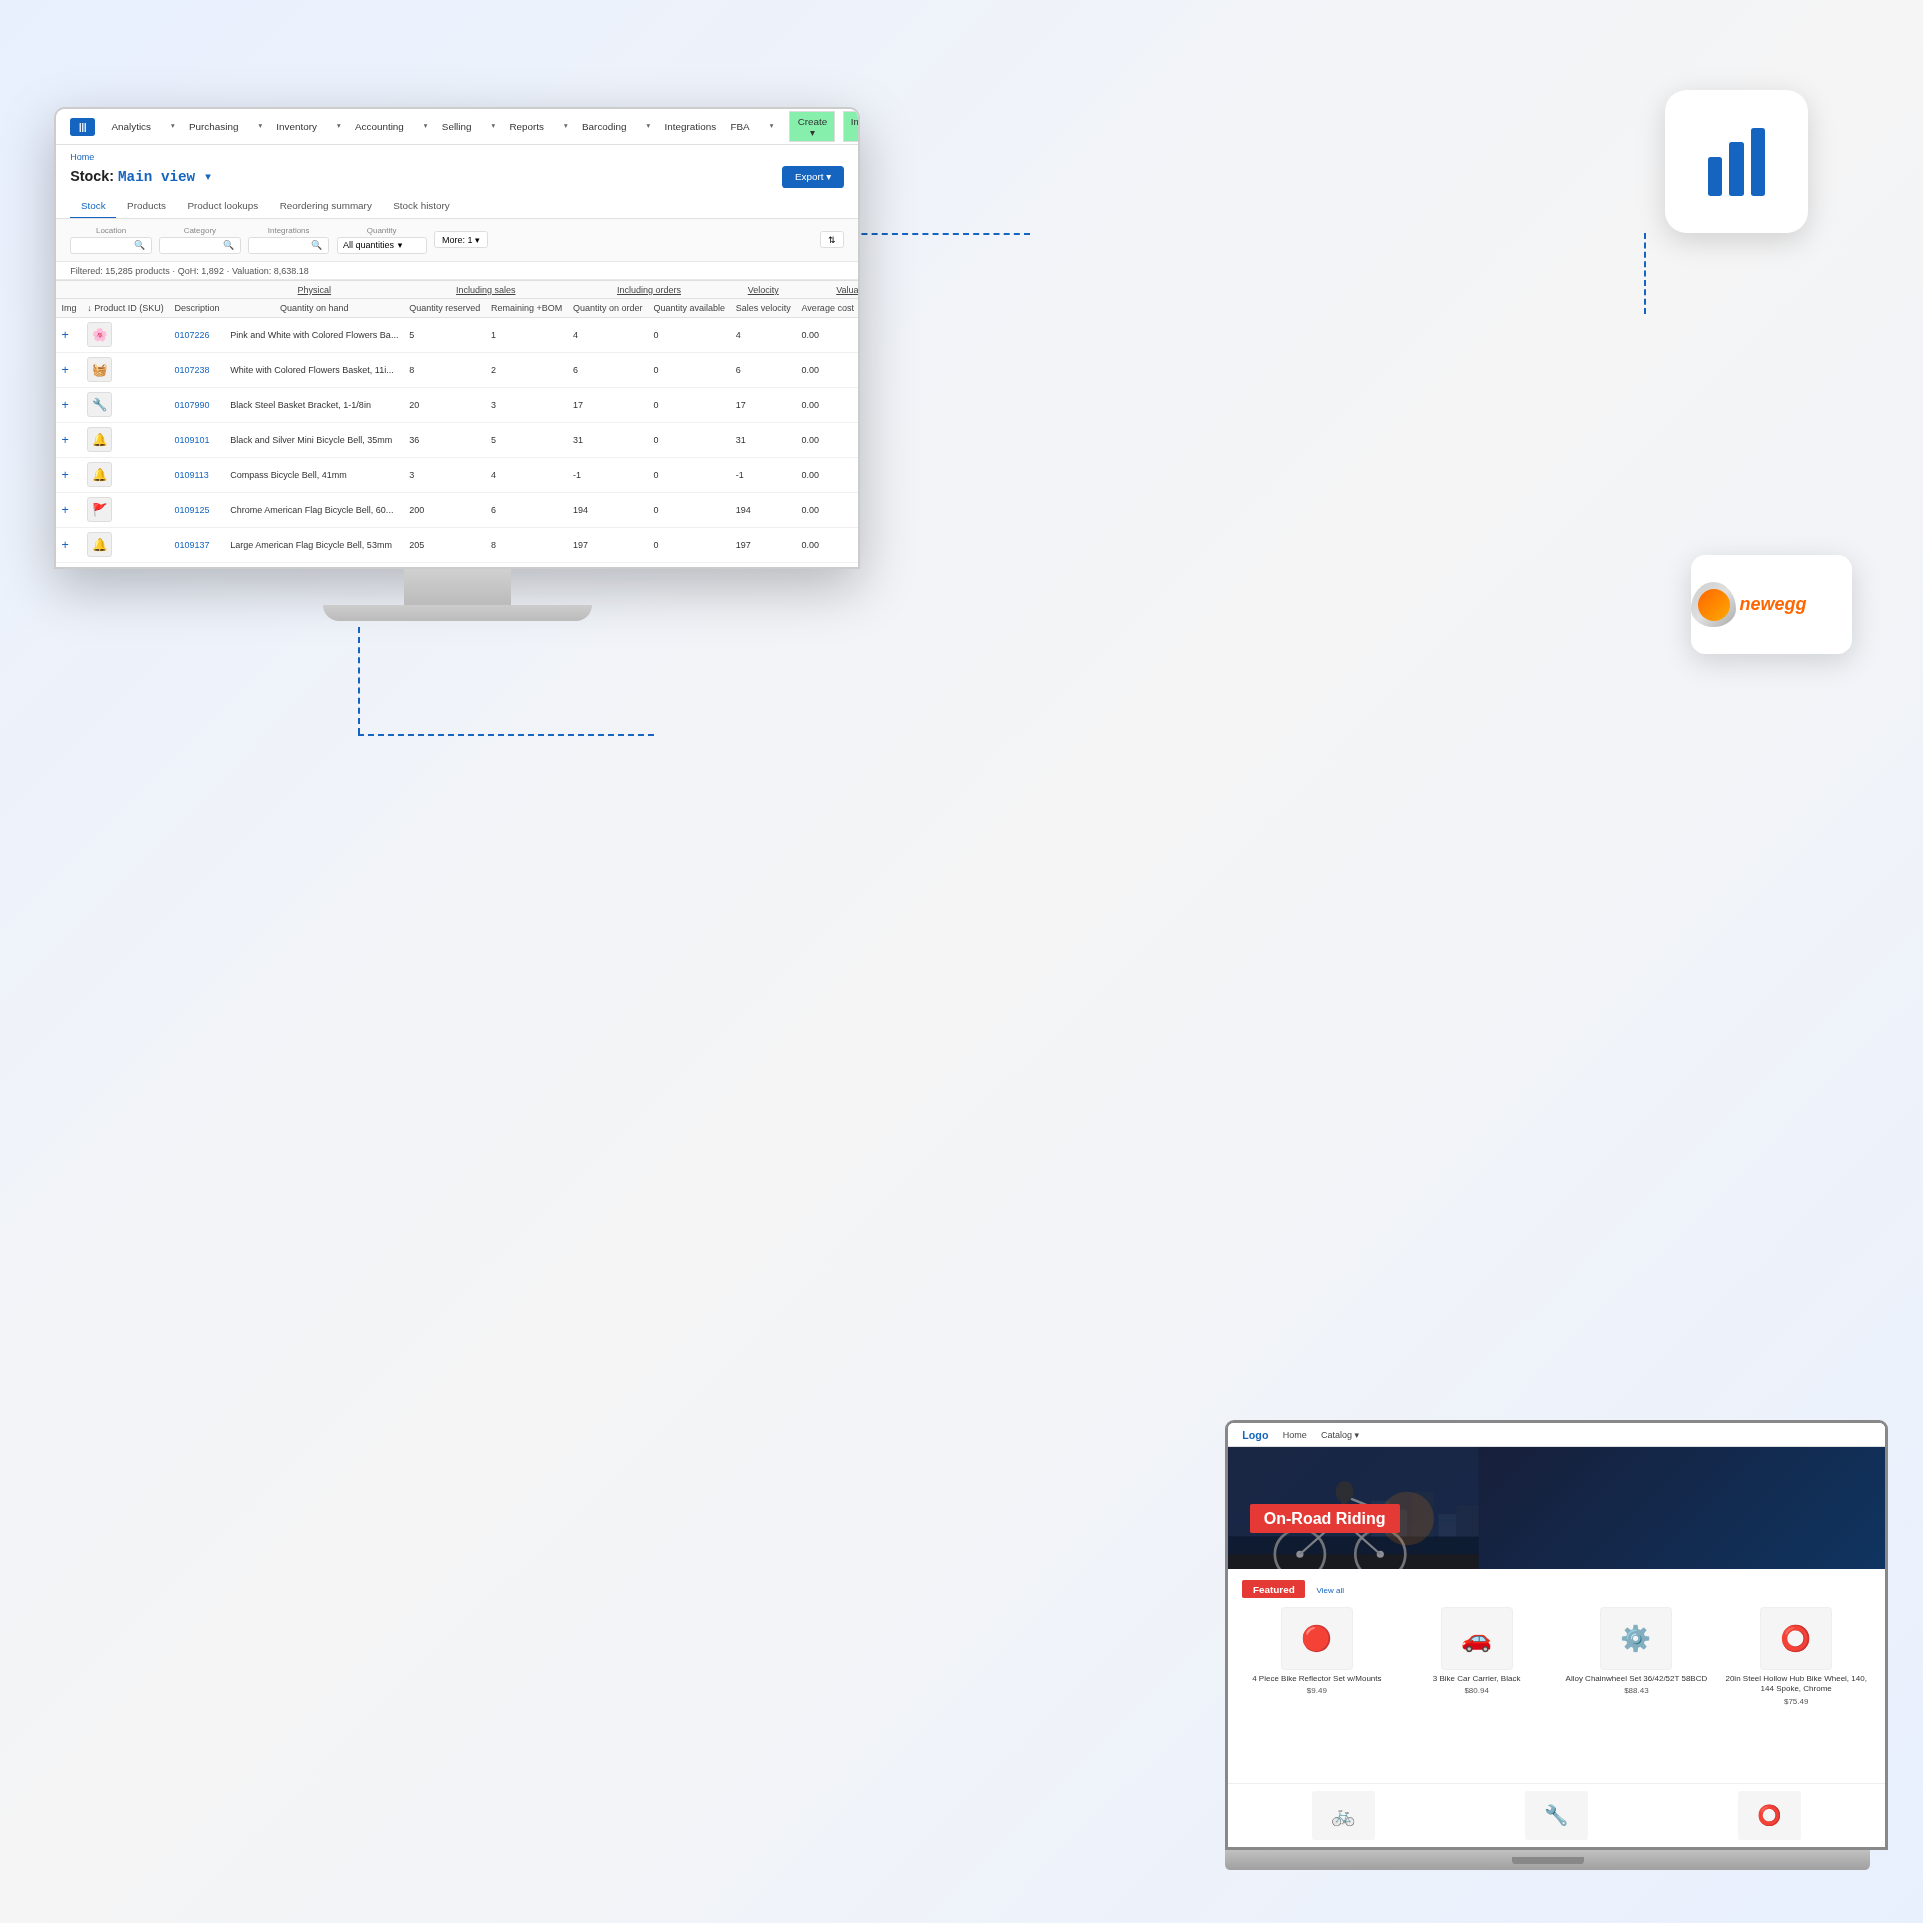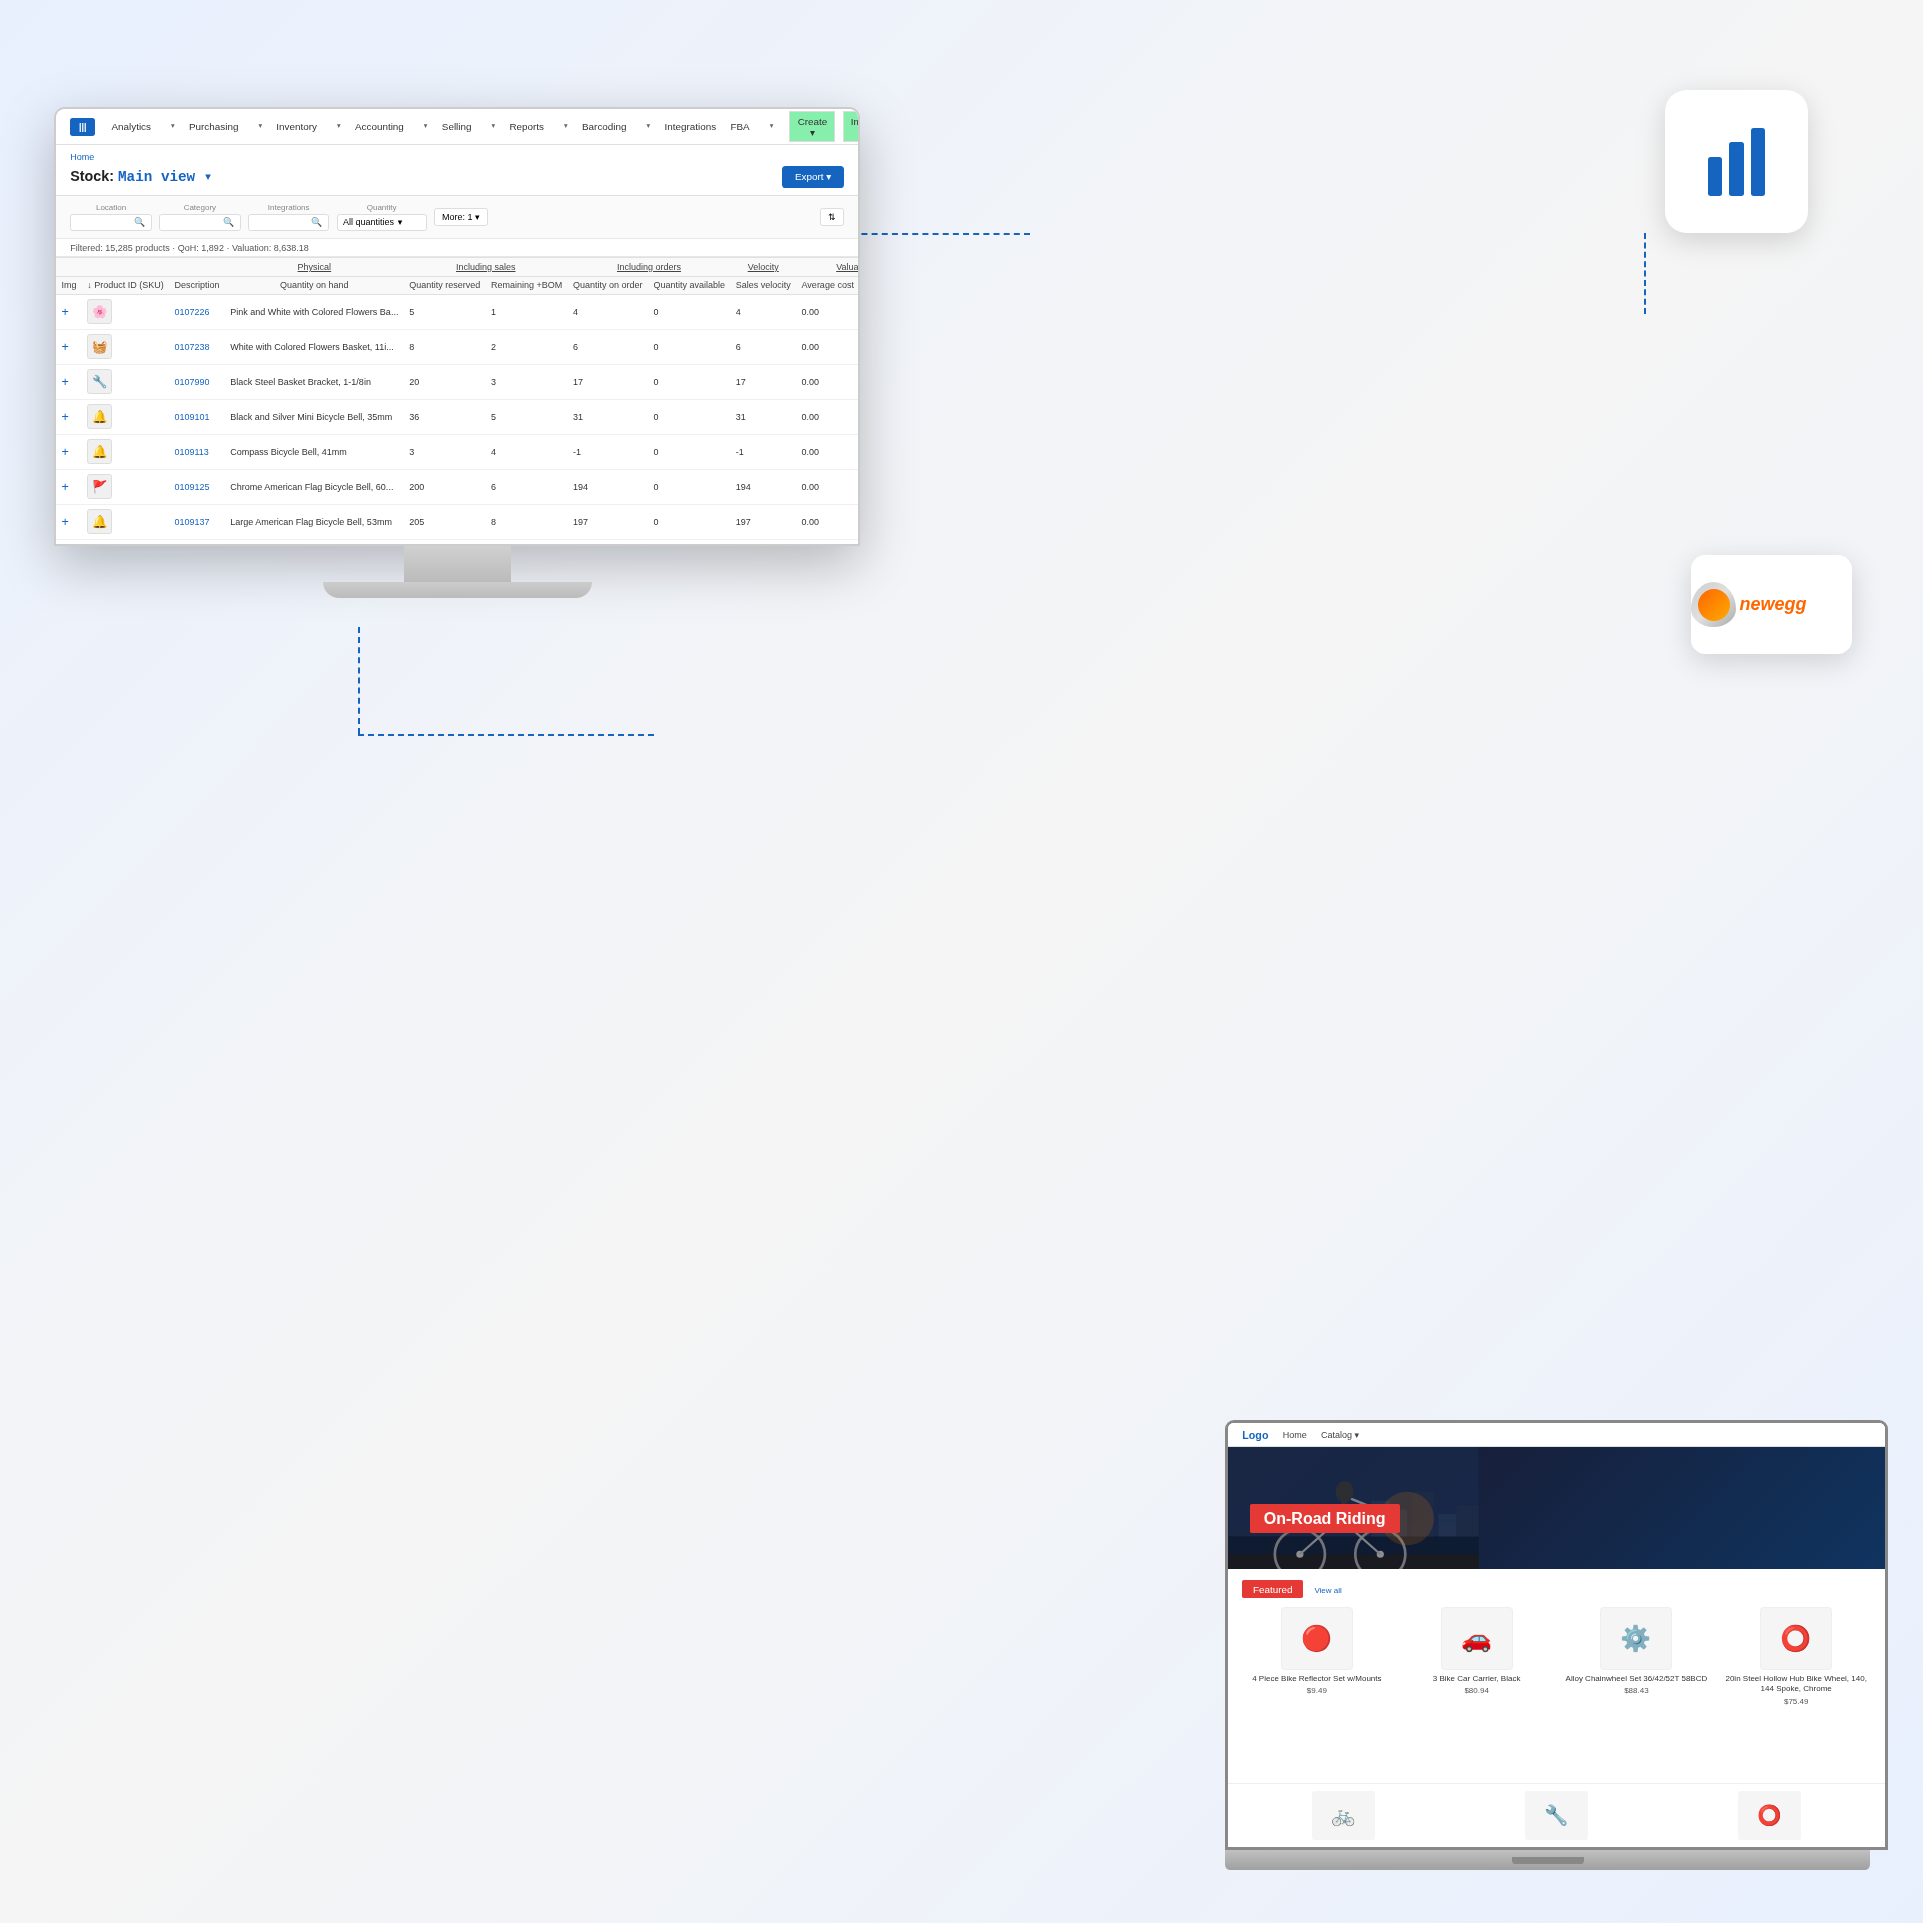--- a/index.html
+++ b/index.html
@@ -406,21 +406,21 @@
     .ecom-featured {
       padding: 10.7px 14.3px;
       flex: 1;
     }
 
     .featured-banner {
       background: #e53935;
       color: #fff;
       padding: 3.6px 10.7px;
       font-size: 9.9px;
-      font-weight: 400;
+      font-weight: 700;
       border-radius: 1.8px;
       display: inline-block;
       margin-bottom: 9px;
     }
 
     .products-grid {
       display: flex;
       gap: 10.7px;
     }
 
@@ -645,20 +645,27 @@
     </div>
 
     <div class="sub-header">
       <div class="breadcrumb">Home</div>
       <div class="page-title-row">
         <div class="page-title">
           <span>Stock:</span>
           <span class="main-view">Main view ▾</span>
         </div>
         <button class="export-btn">Export ▾</button>
+      </div>
+      <div class="tabs-row">
+        <div class="tab active">Stock</div>
+        <div class="tab">Products</div>
+        <div class="tab">Product lookups</div>
+        <div class="tab">Reordering summary</div>
+        <div class="tab">Stock history</div>
       </div>
     </div>
 
     <div class="filters-row">
       <div class="filter-group">
         <span class="filter-label">Location</span>
         <div class="filter-input">
           <input type="text" placeholder="" style="">
           <span class="search-icon-sm">🔍</span>
         </div>

